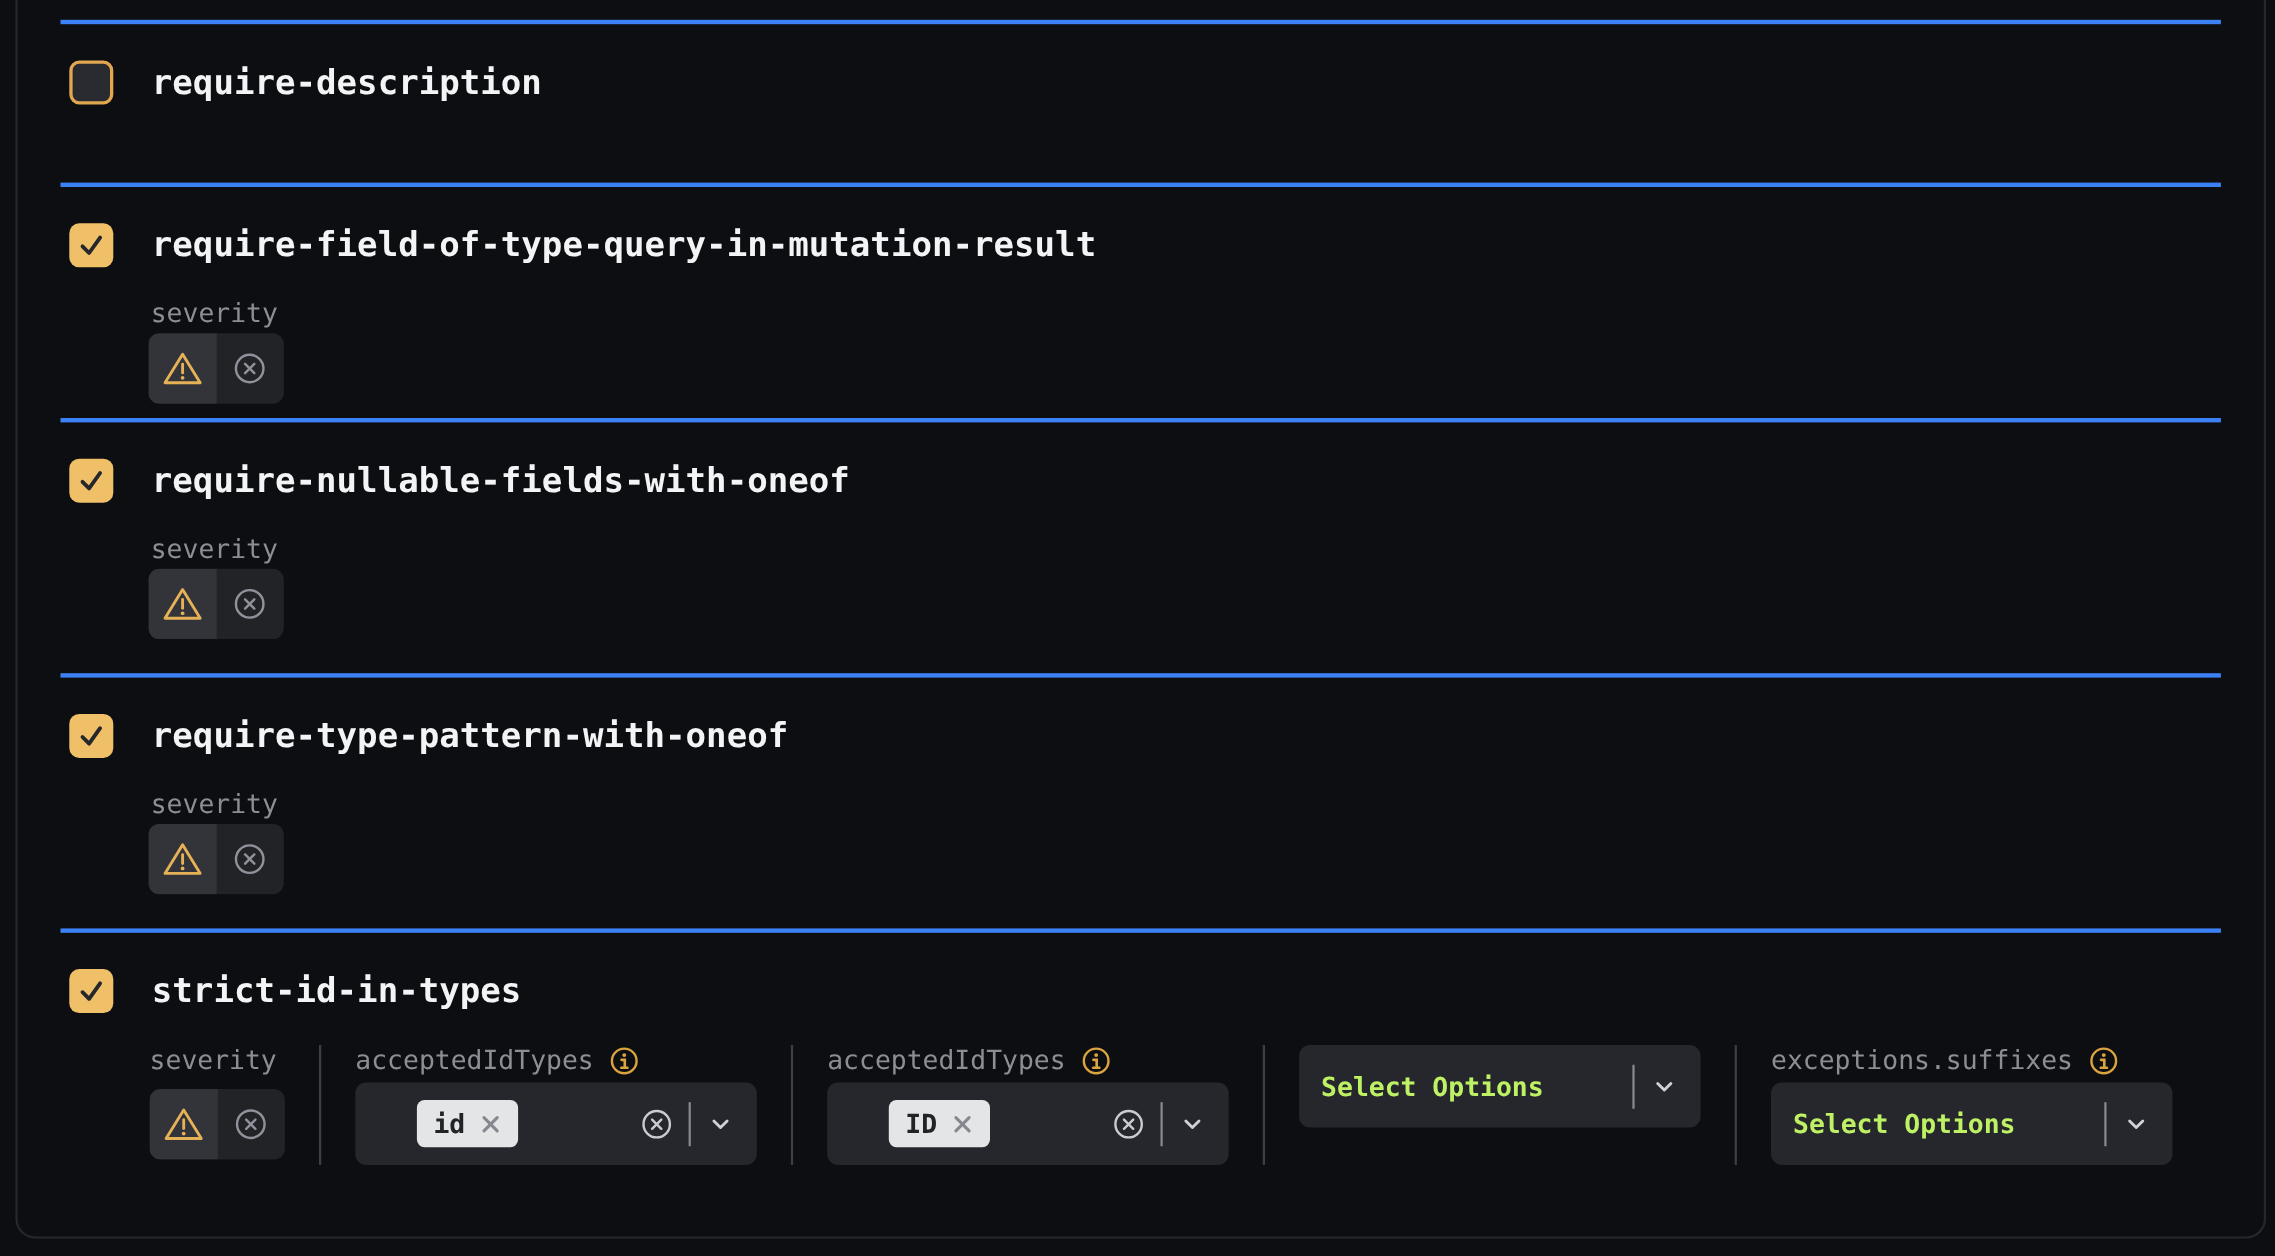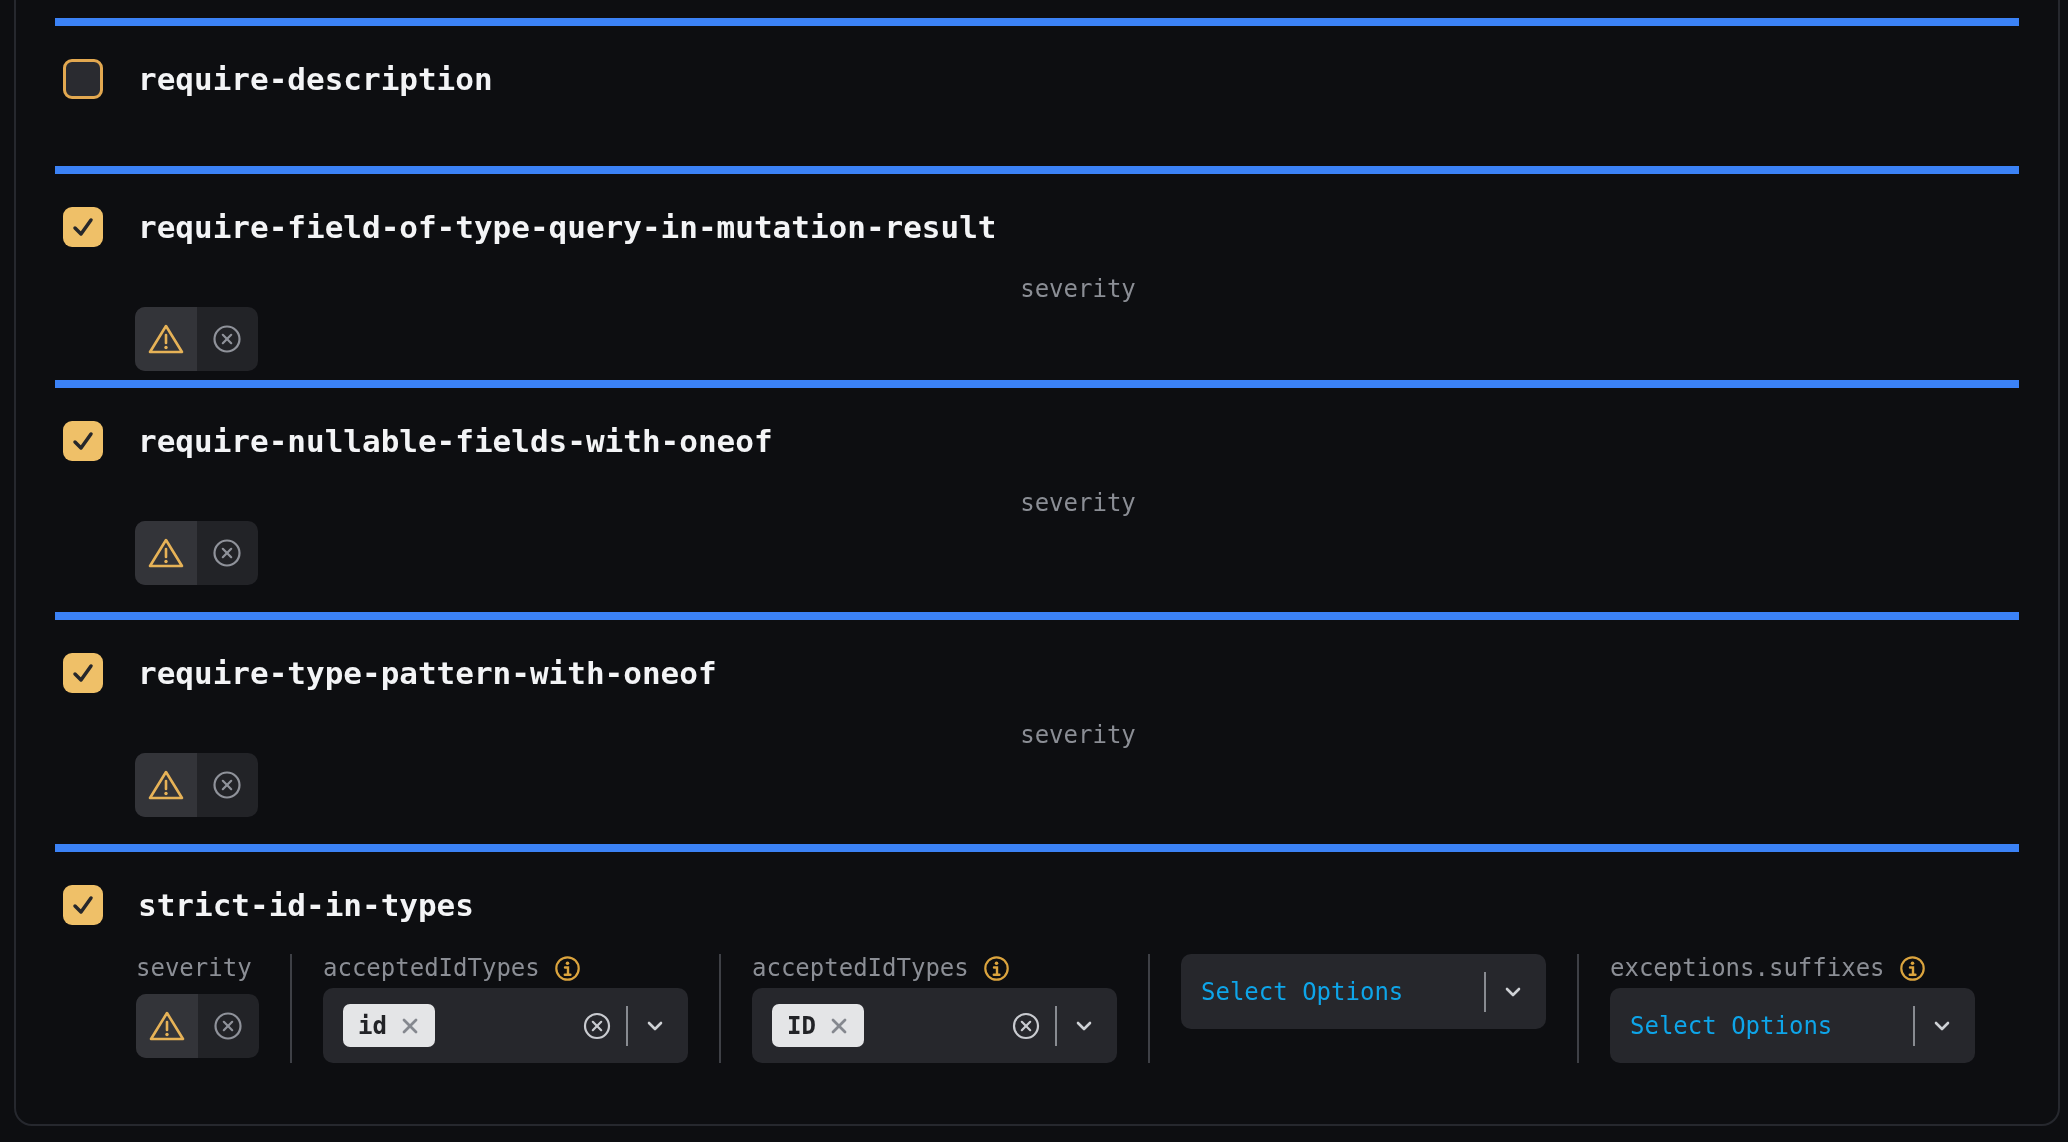--- a/index.html
+++ b/index.html
@@ -1,20 +1,20 @@
 <!DOCTYPE html>
 <html><head>
 <meta charset="utf-8">
 <style>
   html,body{margin:0;padding:0;background:#0d0e11;}
   .page{position:relative;width:2068px;height:1142px;background:#0d0e11;overflow:hidden;
         font-family:"DejaVu Sans Mono", monospace;}
   .panel{position:absolute;left:14px;top:-30px;width:2046px;height:1156px;
          border:2px solid #26282e;border-radius:18px;box-sizing:border-box;background:#0d0e11;}
-  .section{position:absolute;left:55px;width:1964px;border-top:8px solid #3b82f6;box-sizing:border-box;text-align:center;}
+  .section{position:absolute;left:55px;width:1964px;border-top:4px solid #3b82f6;box-sizing:border-box;}
   .rule-head{display:flex;align-items:center;gap:35px;padding-top:33px;padding-left:8px;}
   .cb{width:40px;height:40px;border-radius:9px;box-sizing:border-box;flex:0 0 auto;
       display:flex;align-items:center;justify-content:center;cursor:pointer;}
   .cb.unchecked{border:3px solid #e2a850;background:#2a2b30;}
   .cb.checked{background:#efc068;}
   .rule-title{font-size:31px;font-weight:bold;color:#f3f4f6;white-space:nowrap;}
   .sev-label{font-size:24px;color:#8b8e95;line-height:28px;margin:28px 0 0 82px;}
   .sev-control{display:flex;width:123px;height:64px;border-radius:10px;overflow:hidden;
                background:#222327;margin:4px 0 0 80px;}
   .sev-btn{flex:1;display:flex;align-items:center;justify-content:center;cursor:pointer;}
@@ -22,24 +22,24 @@
   
   .opts{display:flex;align-items:stretch;margin:29px 0 0 81px;}
   .opt-col{display:flex;flex-direction:column;}
   .opt-label{height:28px;display:flex;align-items:center;gap:14px;
              font-size:24px;color:#8b8e95;margin-bottom:6px;white-space:nowrap;}
   .opts .sev-control{margin:6px 0 0 0;}
   .vdiv{width:2px;background:#3e4046;margin:0 31px;}
   .select-box{width:365px;height:75px;background:#26272c;border-radius:10px;
               display:flex;align-items:center;padding:0 20px;box-sizing:border-box;cursor:pointer;}
   .tag{background:#e4e5e7;border-radius:7px;height:43px;display:flex;align-items:center;
-       gap:13px;padding:0 15px;color:#222327;font-weight:bold;font-size:24px;}
+       gap:13px;padding:0 15px;color:#222327;font-weight:bold;font-size:24px;margin-left:36px;}
   .spacer{flex:1;}
   .inner-div{width:2px;height:40px;background:#888b91;margin:0 14px;flex:0 0 auto;}
-  .placeholder{color:#0ea5e9;font-size:24px;white-space:nowrap;}
+  .placeholder{color:#bef264;font-size:24px;white-space:nowrap;font-weight:bold;}
   .icon{display:flex;align-items:center;justify-content:center;flex:0 0 auto;}
 </style>
 </head>
 <body>
 
 <div class="page">
   <div class="panel"></div>
 
   <div class="section" style="top:18px;height:131px;">
     <div class="rule-head">

